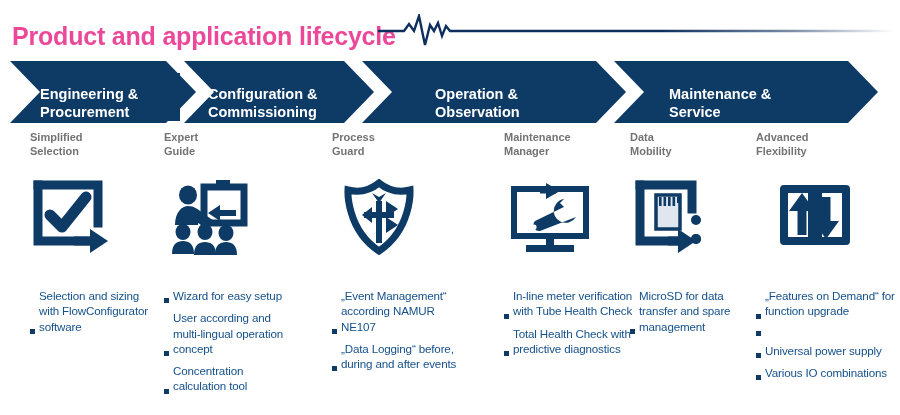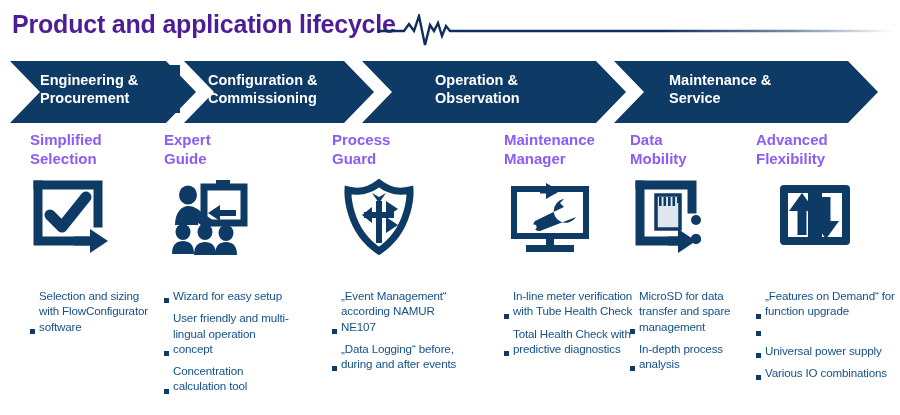--- a/index.html
+++ b/index.html
@@ -10,45 +10,45 @@
     overflow:hidden;
     position:relative;
   }
   .page{position:relative;width:900px;height:415px;}
 
   
   .title-row{
     position:absolute;left:0;top:6px;width:900px;height:44px;
   }
   .page-title{
-    position:absolute;left:12px;top:4px;
+    position:absolute;left:12px;top:16px;
     font-size:25px;font-weight:bold;letter-spacing:-0.2px;
-    color:#4c1d95;white-space:nowrap;
+    color:#ec4899;white-space:nowrap;
   }
   .pulse-wrap{
     position:absolute;left:376px;top:8px;width:520px;height:34px;
   }
 
   
   .banner{position:absolute;left:0;top:61px;width:900px;height:62px;}
   .chev{
-    position:absolute;top:4px;height:48px;
+    position:absolute;top:12px;height:48px;
     background:#0e3a66;
-    display:flex;align-items:center;
+    display:flex;align-items:flex-end;
   }
   .chev-label{
     color:#ffffff;font-size:14.5px;font-weight:bold;line-height:1.25;
     white-space:pre-line;
   }
 
   
   .cols{position:absolute;left:0;top:131px;width:900px;height:284px;}
   .col{position:absolute;top:0;}
   .col-head{
-    font-size:15px;font-weight:bold;color:#8b5cf6;line-height:1.25;
+    font-size:11px;font-weight:bold;color:#737373;line-height:1.25;
     white-space:pre-line;
   }
   .col-icon{
     position:absolute;left:0;top:48px;width:86px;height:76px;
   }
   .col-icon svg{display:block;}
   .bullets{position:absolute;left:0;top:157px;width:100%;}
   .bullet{
     display:flex;align-items:flex-end;
     margin-bottom:7px;
@@ -169,21 +169,21 @@
         <div class="bullet">
           <span class="bullet-mark">
               <i></i>
             </span>
           <span class="bullet-text">Wizard for easy setup</span>
         </div>
         <div class="bullet">
           <span class="bullet-mark">
               <i></i>
             </span>
-          <span class="bullet-text">User friendly and multi-lingual operation concept</span>
+          <span class="bullet-text">User according and multi-lingual operation concept</span>
         </div>
         <div class="bullet">
           <span class="bullet-mark">
               <i></i>
             </span>
           <span class="bullet-text">Concentration calculation tool</span>
         </div>
       </div>
     </div>
 
@@ -274,26 +274,20 @@
           <circle cx="66" cy="60" r="5" fill="#0e3a66"></circle>
         </svg>
       </div>
       <div class="bullets">
         <div class="bullet">
           <span class="bullet-mark">
               <i></i>
             </span>
           <span class="bullet-text">MicroSD for data transfer and spare management</span>
         </div>
-        <div class="bullet">
-          <span class="bullet-mark">
-              <i></i>
-            </span>
-          <span class="bullet-text">In-depth process analysis</span>
-        </div>
       </div>
     </div>
 
     <div class="col" style="left:756px;width:142px;">
       <div class="col-head">Advanced
 Flexibility</div>
       <div class="col-icon" style="left:22px;">
         <svg width="86" height="76" viewBox="0 0 86 76">
           <path d="M6,10 H40 V62 H6 Z" fill="none" stroke="#0e3a66" stroke-width="8" stroke-linejoin="round"></path>
           <path d="M34,10 H68 V62 H34 Z" fill="none" stroke="#0e3a66" stroke-width="8" stroke-linejoin="round"></path>

